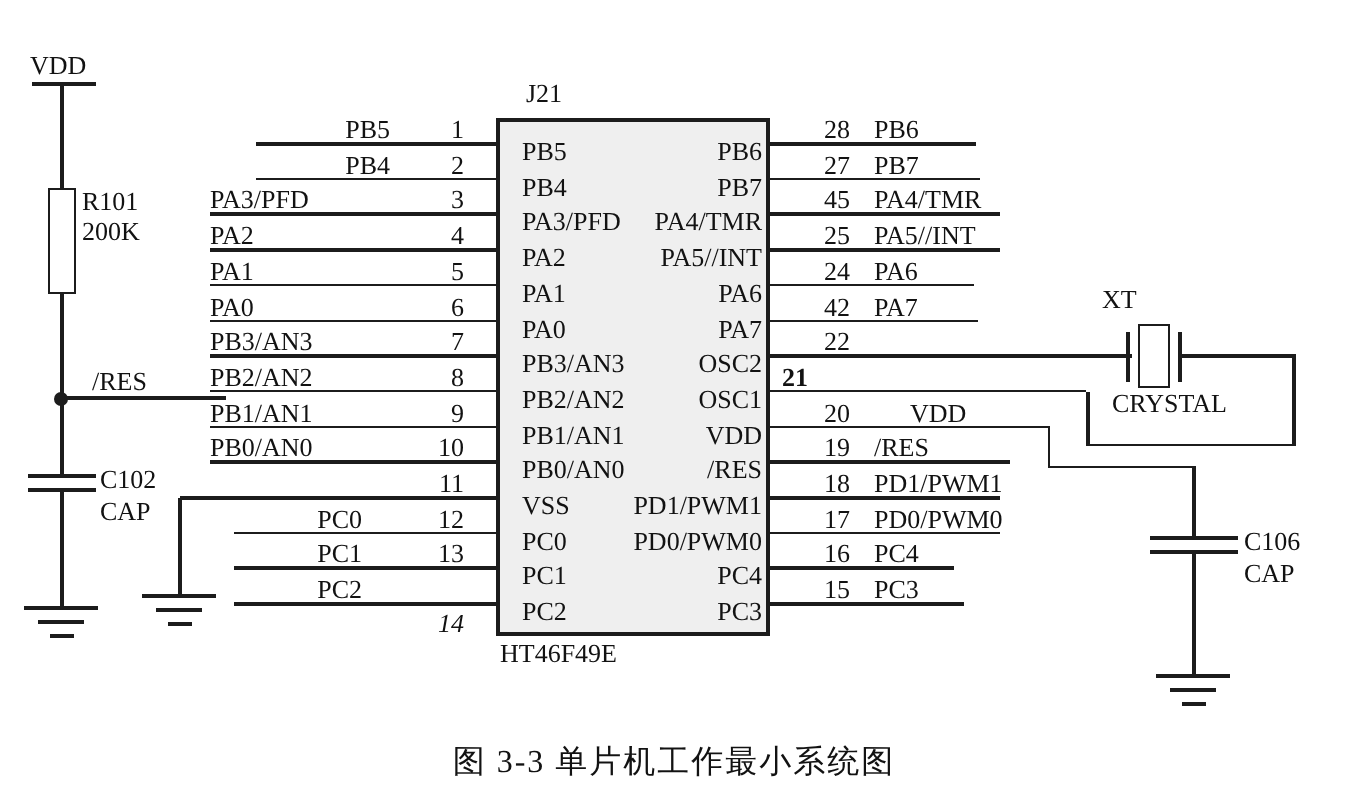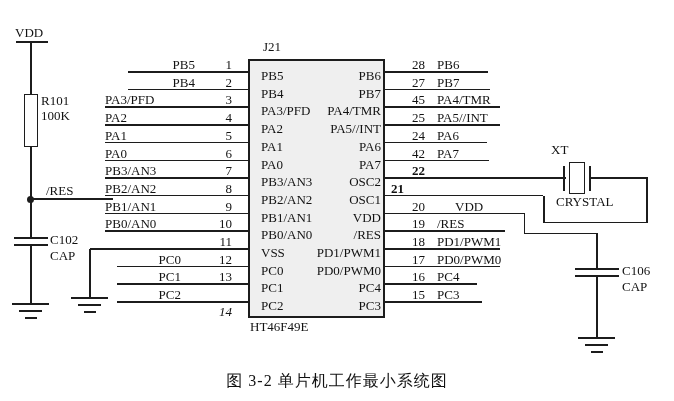--- a/index.html
+++ b/index.html
@@ -41,33 +41,33 @@
 
 <div class="canvas" id="c">
 
   <div class="chipbox"></div>
   <div class="t" style="left:263px;top:40px;">J21</div>
   <div class="t" style="left:250px;top:320px;">HT46F49E</div>
 
   <div class="t" style="left:15px;top:26px;">VDD</div>
   <div class="resbox"></div>
   <div class="t" style="left:41px;top:94px;text-align:right;">R101</div>
-  <div class="t" style="left:41px;top:109px;">100K</div>
+  <div class="t" style="left:41px;top:109px;">200K</div>
   <div class="dot"></div>
   <div class="t" style="left:46px;top:184px;">/RES</div>
   <div class="t" style="left:50px;top:233px;">C102</div>
   <div class="t" style="left:50px;top:249px;">CAP</div>
 
   <div class="xtalbox"></div>
   <div class="t" style="left:551px;top:143px;">XT</div>
   <div class="t" style="left:556px;top:195px;">CRYSTAL</div>
   <div class="t" style="left:622px;top:264px;">C106</div>
   <div class="t" style="left:622px;top:280px;">CAP</div>
 
-  <div class="caption">图 3-2 单片机工作最小系统图</div>
+  <div class="caption">图 3-3 单片机工作最小系统图</div>
 <div class="w" style="left: 16px; top: 41px; width: 32px; height: 2px;"></div>
     <div class="w" style="left: 30px; top: 43px; width: 1.5px; height: 51px;"></div>
     <div class="w" style="left: 30px; top: 147px; width: 1.5px; height: 92px;"></div>
     <div class="w" style="left: 31px; top: 198px; width: 82px; height: 1.5px;"></div>
     <div class="w" style="left: 14px; top: 237px; width: 34px; height: 2px;"></div>
     <div class="w" style="left: 14px; top: 244px; width: 34px; height: 2px;"></div>
     <div class="w" style="left: 30px; top: 246px; width: 1.5px; height: 58px;"></div>
     <div class="w" style="left: 12px; top: 303px; width: 37px; height: 2px;"></div>
     <div class="w" style="left: 19px; top: 310px; width: 23px; height: 2px;"></div>
     <div class="w" style="left: 25px; top: 317px; width: 12px; height: 2px;"></div>
@@ -163,21 +163,21 @@
     <div class="t tr" style="left: 278px; top: 122.1px; width: 103px;">PA5//INT</div>
     <div class="w" style="left: 384px; top: 141.8px; width: 103px; height: 1.5px;"></div>
     <div class="t" style="left: 412px; top: 128.8px;">24</div>
     <div class="t" style="left: 437px; top: 128.8px;">PA6</div>
     <div class="t tr" style="left: 278px; top: 139.8px; width: 103px;">PA6</div>
     <div class="w" style="left: 384px; top: 159.5px; width: 105px; height: 1.5px;"></div>
     <div class="t" style="left: 412px; top: 146.5px;">42</div>
     <div class="t" style="left: 437px; top: 146.5px;">PA7</div>
     <div class="t tr" style="left: 278px; top: 157.5px; width: 103px;">PA7</div>
     <div class="w" style="left: 384px; top: 177.2px; width: 182px; height: 1.5px;"></div>
-    <div class="t" style="left: 412px; top: 164.2px; font-weight: bold;">22</div>
+    <div class="t" style="left: 412px; top: 164.2px;">22</div>
     <div class="t tr" style="left: 278px; top: 175.2px; width: 103px;">OSC2</div>
     <div class="w" style="left: 384px; top: 194.9px; width: 159px; height: 1.5px;"></div>
     <div class="t" style="left: 391px; top: 181.9px; font-weight: bold;">21</div>
     <div class="t tr" style="left: 278px; top: 192.9px; width: 103px;">OSC1</div>
     <div class="w" style="left: 384px; top: 212.6px; width: 141px; height: 1.5px;"></div>
     <div class="t" style="left: 412px; top: 199.6px;">20</div>
     <div class="t" style="left: 455px; top: 199.6px;">VDD</div>
     <div class="t tr" style="left: 278px; top: 210.6px; width: 103px;">VDD</div>
     <div class="w" style="left: 384px; top: 230.3px; width: 121px; height: 1.5px;"></div>
     <div class="t" style="left: 412px; top: 217.3px;">19</div>

